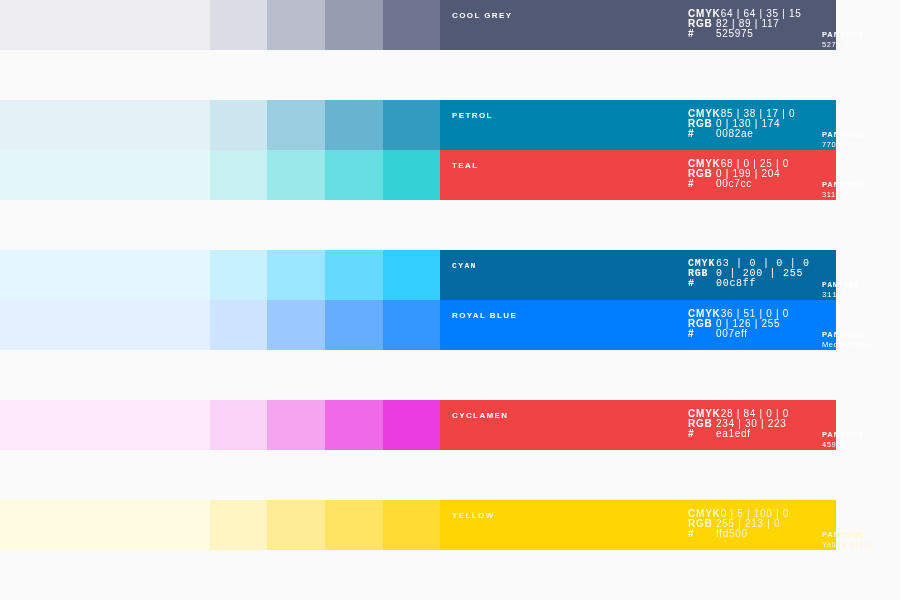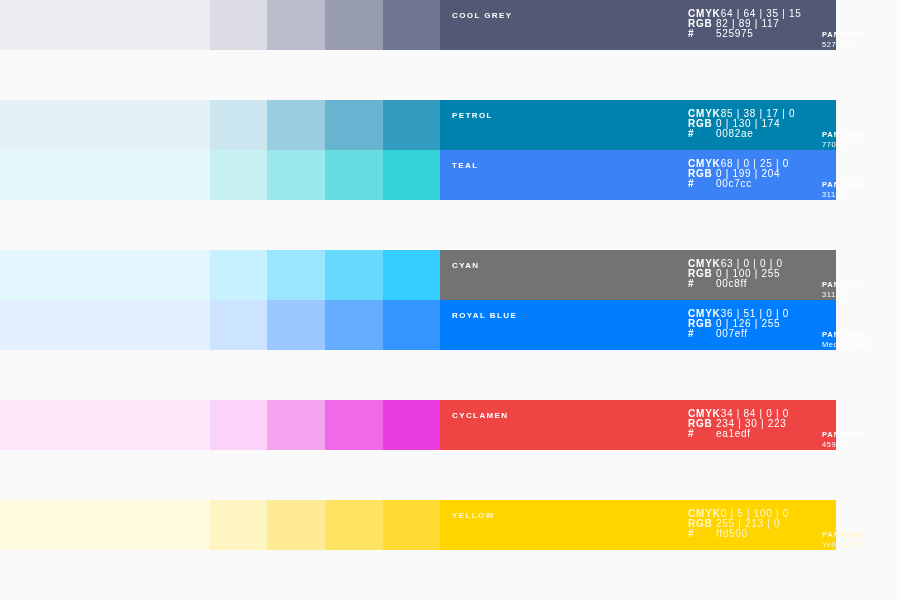--- a/index.html
+++ b/index.html
@@ -186,21 +186,21 @@
       </div>
     </div>
     <div class="color-row ink-light" style="top: 150px;">
       <div class="tint-strip">
         <div class="tint-swatch t10" style="background: rgb(226, 247, 248);"></div>
         <div class="tint-swatch t25" style="background: rgb(198, 240, 242);"></div>
         <div class="tint-swatch t40" style="background: rgb(154, 232, 234);"></div>
         <div class="tint-swatch t60" style="background: rgb(102, 221, 224);"></div>
         <div class="tint-swatch t80" style="background: rgb(51, 210, 214);"></div>
       </div>
-      <div class="solid-panel" style="background: #3b82f6;">
+      <div class="solid-panel" style="background: #ef4444;">
         <div class="color-name">TEAL</div>
         <div class="spec-block">
           <div class="spec-line">
             <span class="spec-key">CMYK</span>
             <span class="spec-val">68 | 0 | 25 | 0</span>
           </div>
           <div class="spec-line">
             <span class="spec-key">RGB</span>
             <span class="spec-val">0 | 199 | 204</span>
           </div>
@@ -216,30 +216,30 @@
       </div>
     </div>
     <div class="color-row ink-light" style="top: 250px;">
       <div class="tint-strip">
         <div class="tint-swatch t10" style="background: rgb(227, 247, 255);"></div>
         <div class="tint-swatch t25" style="background: rgb(200, 241, 255);"></div>
         <div class="tint-swatch t40" style="background: rgb(154, 229, 255);"></div>
         <div class="tint-swatch t60" style="background: rgb(102, 217, 255);"></div>
         <div class="tint-swatch t80" style="background: rgb(51, 206, 255);"></div>
       </div>
-      <div class="solid-panel" style="background: #737373;">
+      <div class="solid-panel" style="background: #0369a1; font-family: Liberation Mono, monospace;">
         <div class="color-name">CYAN</div>
         <div class="spec-block">
           <div class="spec-line">
             <span class="spec-key">CMYK</span>
             <span class="spec-val">63 | 0 | 0 | 0</span>
           </div>
           <div class="spec-line">
             <span class="spec-key">RGB</span>
-            <span class="spec-val">0 | 100 | 255</span>
+            <span class="spec-val">0 | 200 | 255</span>
           </div>
           <div class="spec-line">
             <span class="spec-key">#</span>
             <span class="spec-val">00c8ff</span>
           </div>
         </div>
         <div class="pantone-block">
           <div class="pantone-key">PANTONE</div>
           <div class="pantone-val">311 C</div>
         </div>
@@ -281,21 +281,21 @@
         <div class="tint-swatch t25" style="background: rgb(251, 210, 248);"></div>
         <div class="tint-swatch t40" style="background: rgb(245, 165, 240);"></div>
         <div class="tint-swatch t60" style="background: rgb(240, 106, 232);"></div>
         <div class="tint-swatch t80" style="background: rgb(233, 61, 223);"></div>
       </div>
       <div class="solid-panel" style="background: #ef4444;">
         <div class="color-name">CYCLAMEN</div>
         <div class="spec-block">
           <div class="spec-line">
             <span class="spec-key">CMYK</span>
-            <span class="spec-val">34 | 84 | 0 | 0</span>
+            <span class="spec-val">28 | 84 | 0 | 0</span>
           </div>
           <div class="spec-line">
             <span class="spec-key">RGB</span>
             <span class="spec-val">234 | 30 | 223</span>
           </div>
           <div class="spec-line">
             <span class="spec-key">#</span>
             <span class="spec-val">ea1edf</span>
           </div>
         </div>

